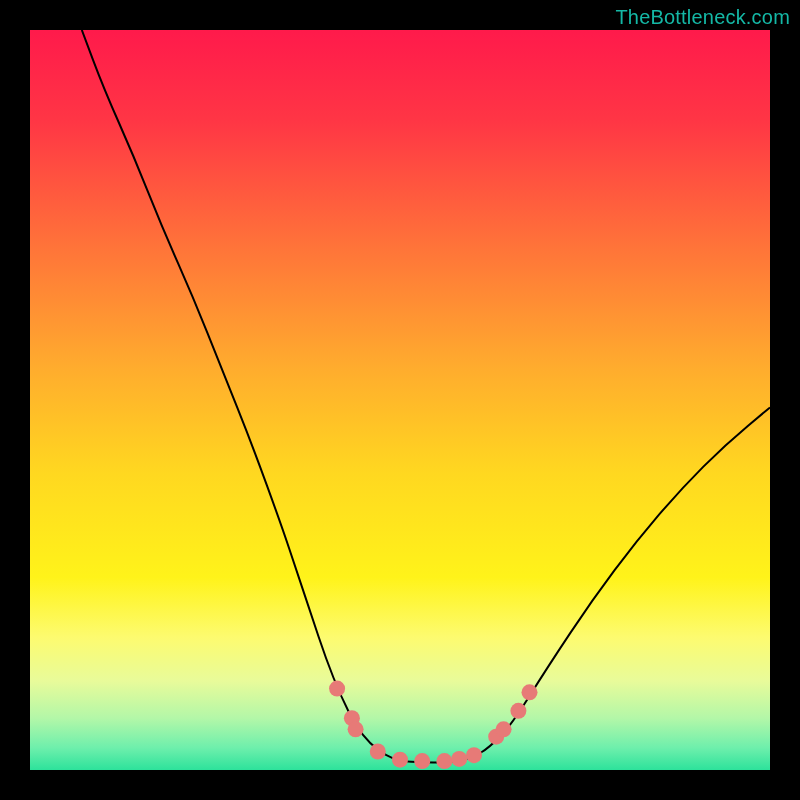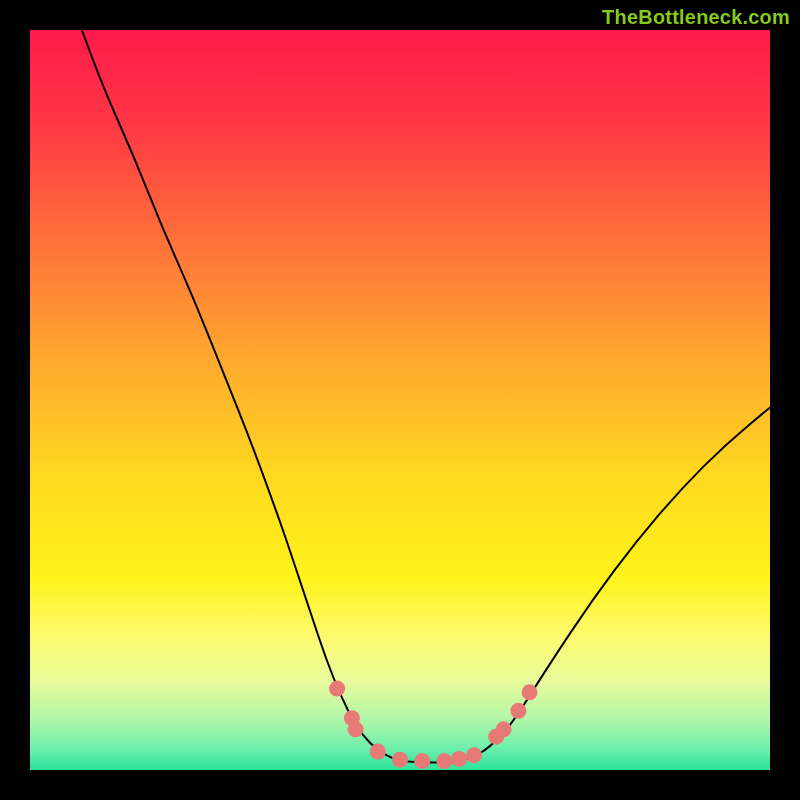--- a/index.html
+++ b/index.html
@@ -23,23 +23,23 @@
     position: absolute;
     top: 0;
     left: 0;
     width: 100%;
     height: 100%;
   }
   .watermark {
     position: absolute;
     top: 6px;
     right: 10px;
-    color: #84cc16;
+    color: #14b8a6;
     font-size: 20px;
-    font-weight: 700;
+    font-weight: 400;
     letter-spacing: 0.2px;
     z-index: 10;
   }
   svg.curve {
     position: absolute;
     top: 0;
     left: 0;
     width: 100%;
     height: 100%;
     z-index: 5;

